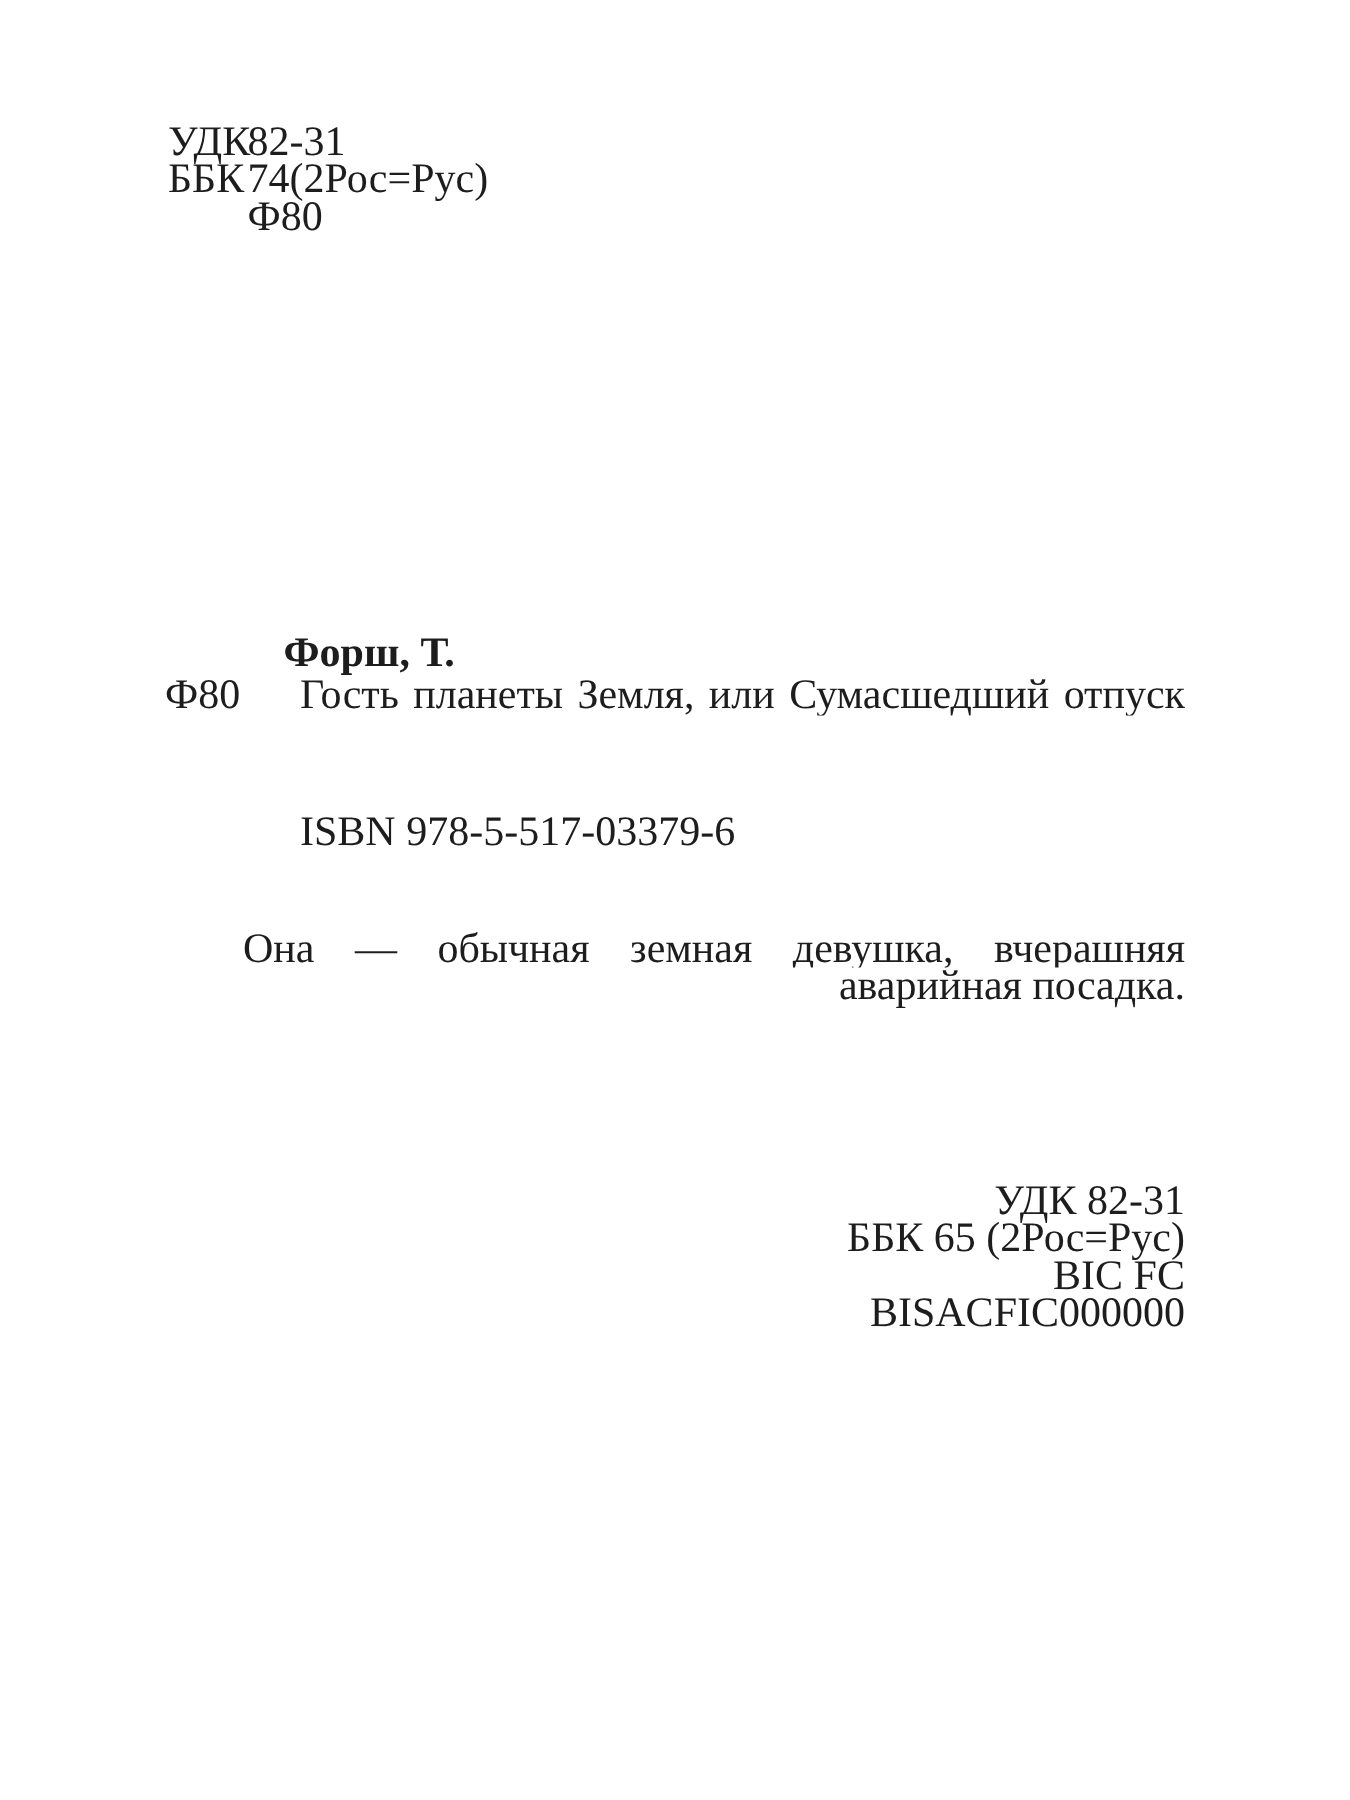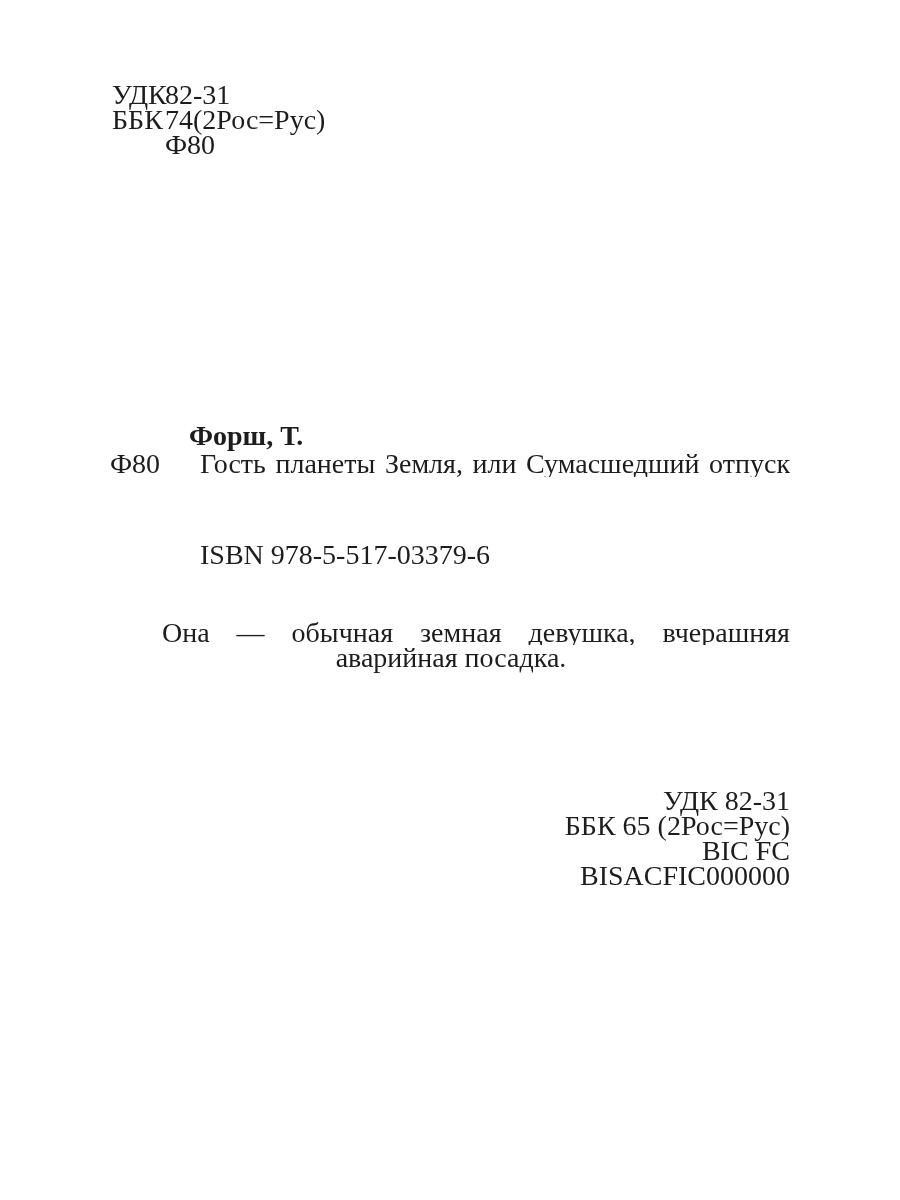--- a/index.html
+++ b/index.html
@@ -29,21 +29,21 @@
   
   .just { text-align: justify; text-align-last: justify; overflow: hidden; }
   .just::after { content: ""; display: inline-block; width: 100%; height: 0; }
 
   .isbn-line { position: absolute; left: 200px; top: 542px; line-height: 25px; }
 
   
   .annotation { position: absolute; left: 112px; top: 620px; width: 678px; line-height: 25px; }
   .annotation .line { height: 25px; }
   .annotation .l1 { padding-left: 50px; }
-  .annotation .last { text-align: center; }
+  .annotation .last { text-align: right; }
 
   
   .codes-right { position: absolute; right: 110px; top: 788px; line-height: 25px; text-align: right; }
 
   
   .footer-isbn { position: absolute; left: 107px; top: 1095px; line-height: 24px; }
   .copyrights  { position: absolute; left: 452px; top: 1047px; line-height: 24px; }
 </style>
 </head>
 <body>

